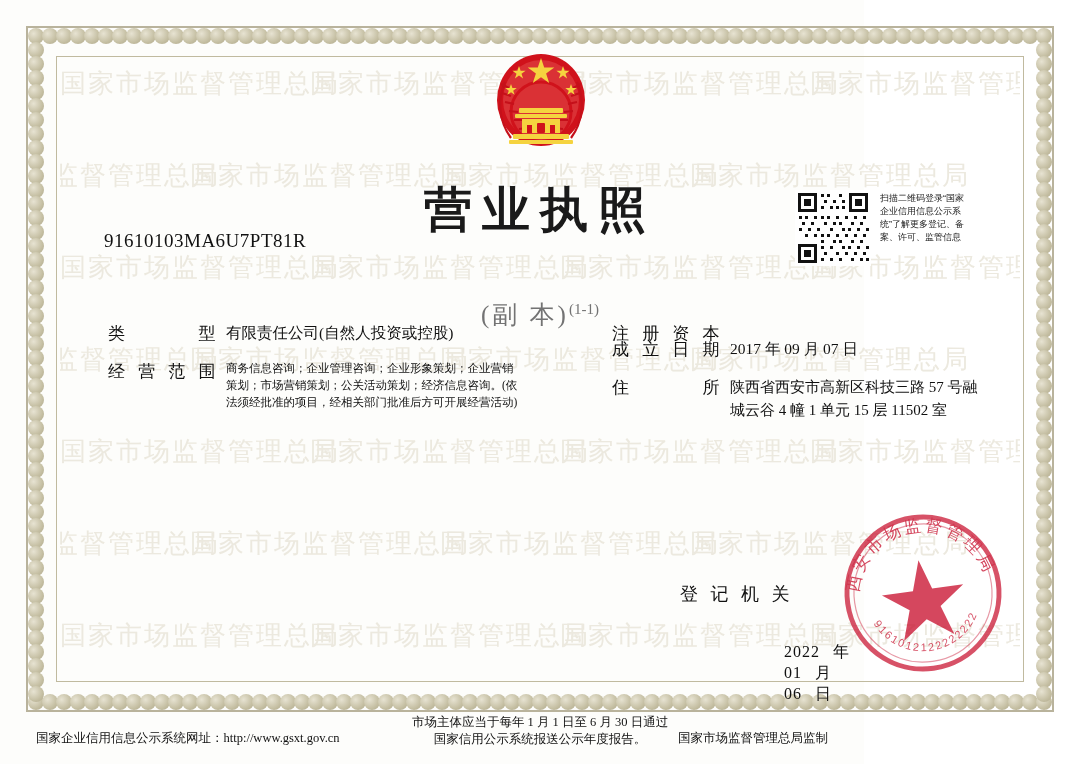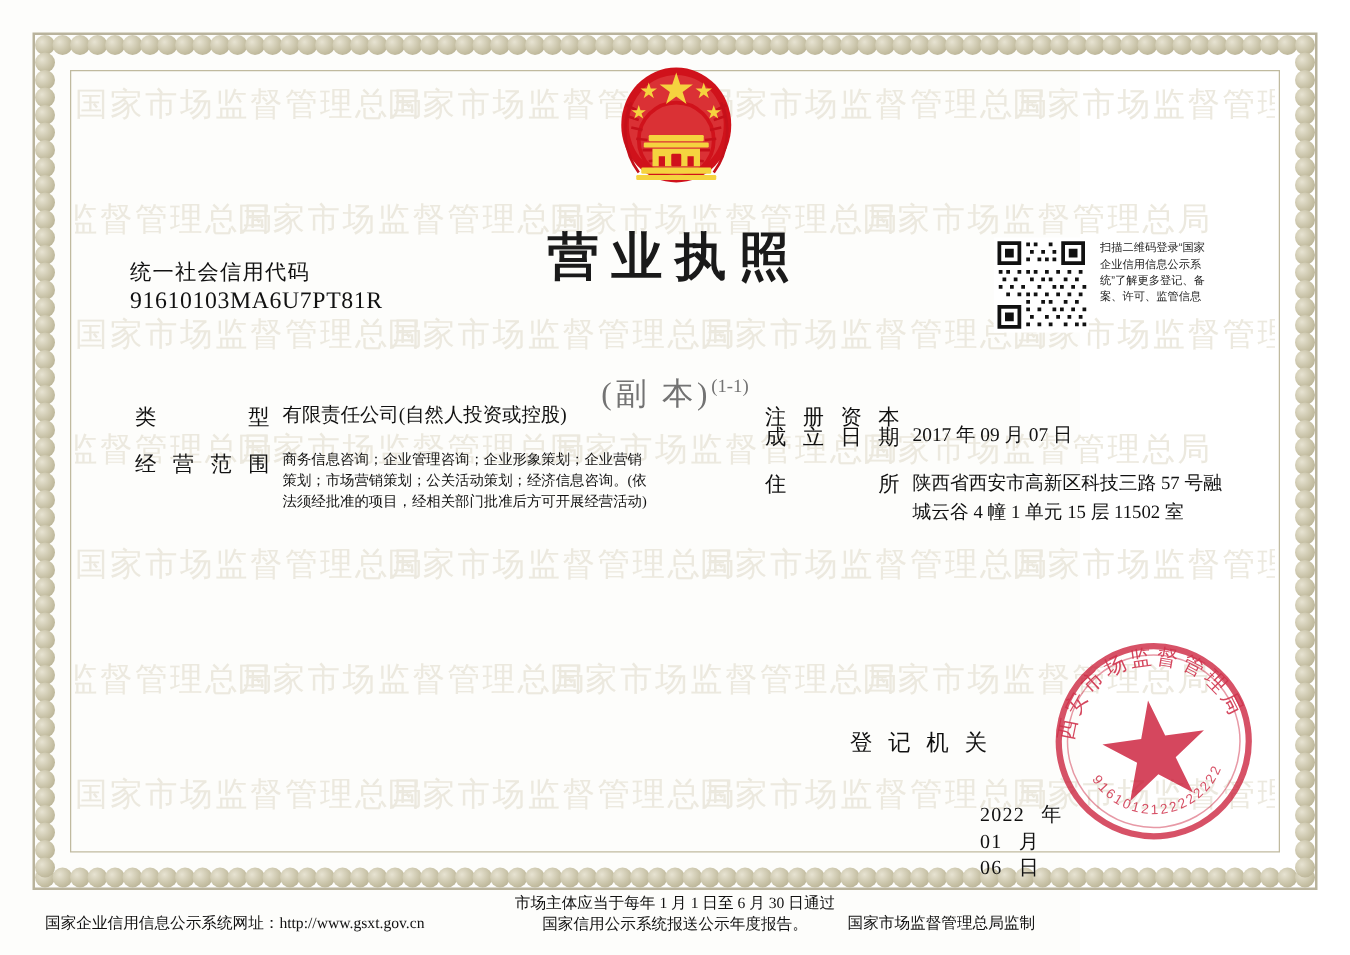--- a/index.html
+++ b/index.html
@@ -74,21 +74,21 @@
     left: 485px; top: 42px;
     width: 112px; height: 120px;
   }
 
   
   .title {
     position: absolute;
     left: 360px; top: 178px;
     width: 360px;
     text-align: center;
-    font-size: 41px;
+    font-size: 48px;
     font-weight: bold;
     letter-spacing: 10px;
     color: #1a1a1a;
     font-family: "DejaVu Serif", serif;
   }
   .subtitle {
     position: absolute;
     left: 360px; top: 258px;
     width: 360px;
     text-align: center;
@@ -529,21 +529,20 @@
         <rect x="24" y="98" width="64" height="4" rx="1"></rect>
       </g>
       <g fill="#d0121b">
         <rect x="52" y="81" width="8" height="10" rx="1"></rect>
         <rect x="42" y="83" width="5" height="8"></rect>
         <rect x="65" y="83" width="5" height="8"></rect>
       </g>
     </svg>
   </div>
 
-  <div class="credit-label">统一社会信用代码</div>
   <div class="credit-value">91610103MA6U7PT81R</div>
 
   <div class="title">营业执照</div>
   <div class="subtitle">
     <span>(副 本)</span><span class="copyno">(1-1)</span>
   </div>
 
   <div class="qr">
     <svg viewBox="0 0 76 76" width="76" height="76">
       <rect x="0" y="0" width="76" height="76" fill="#ffffff"></rect>

